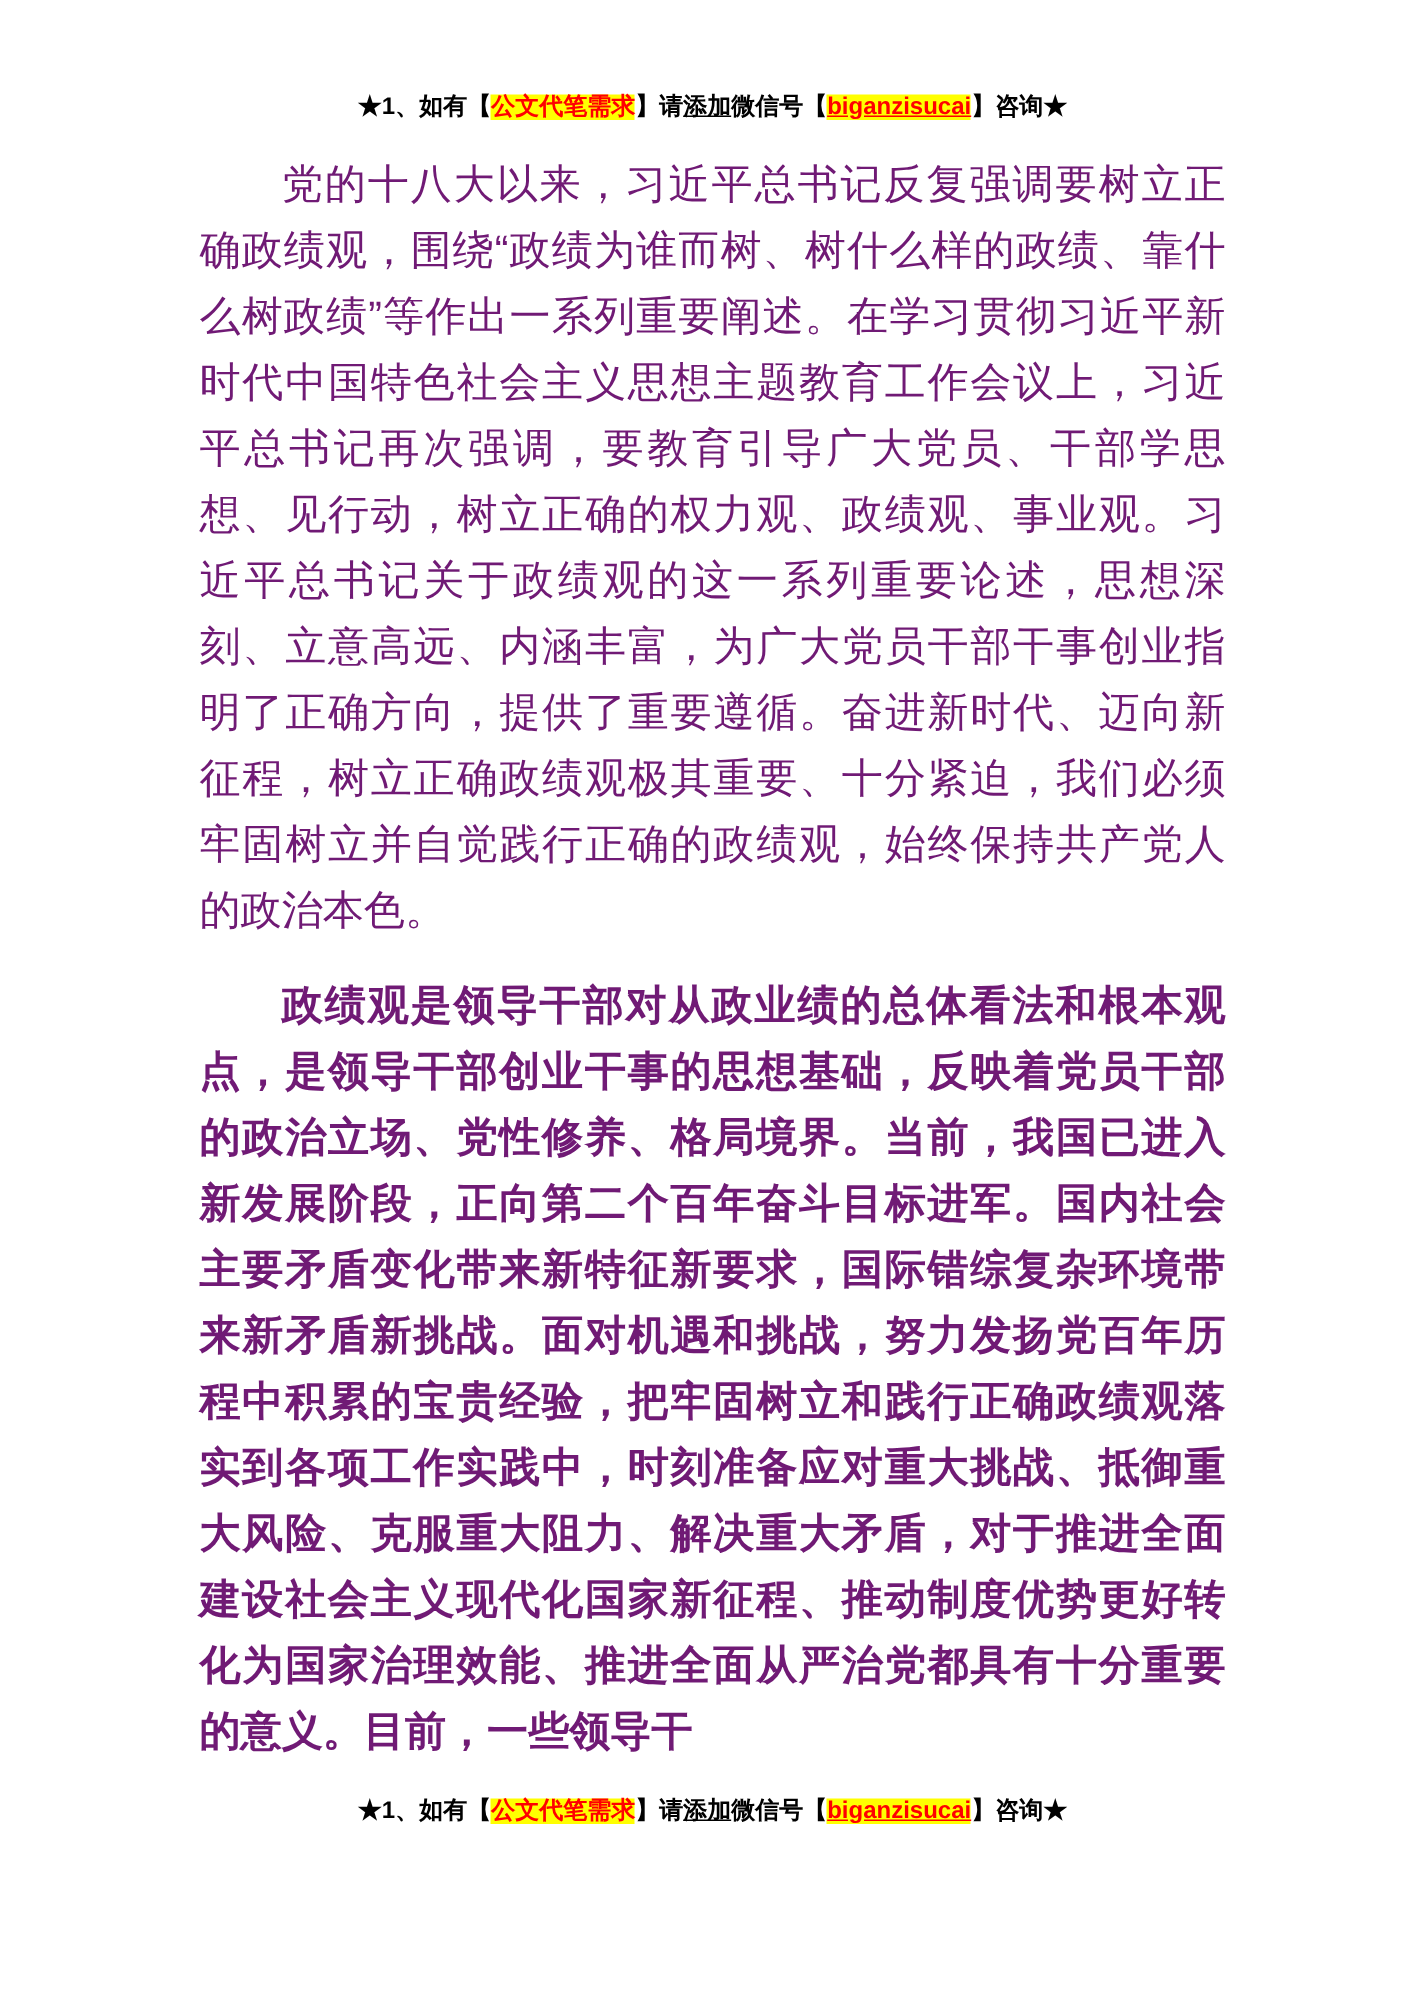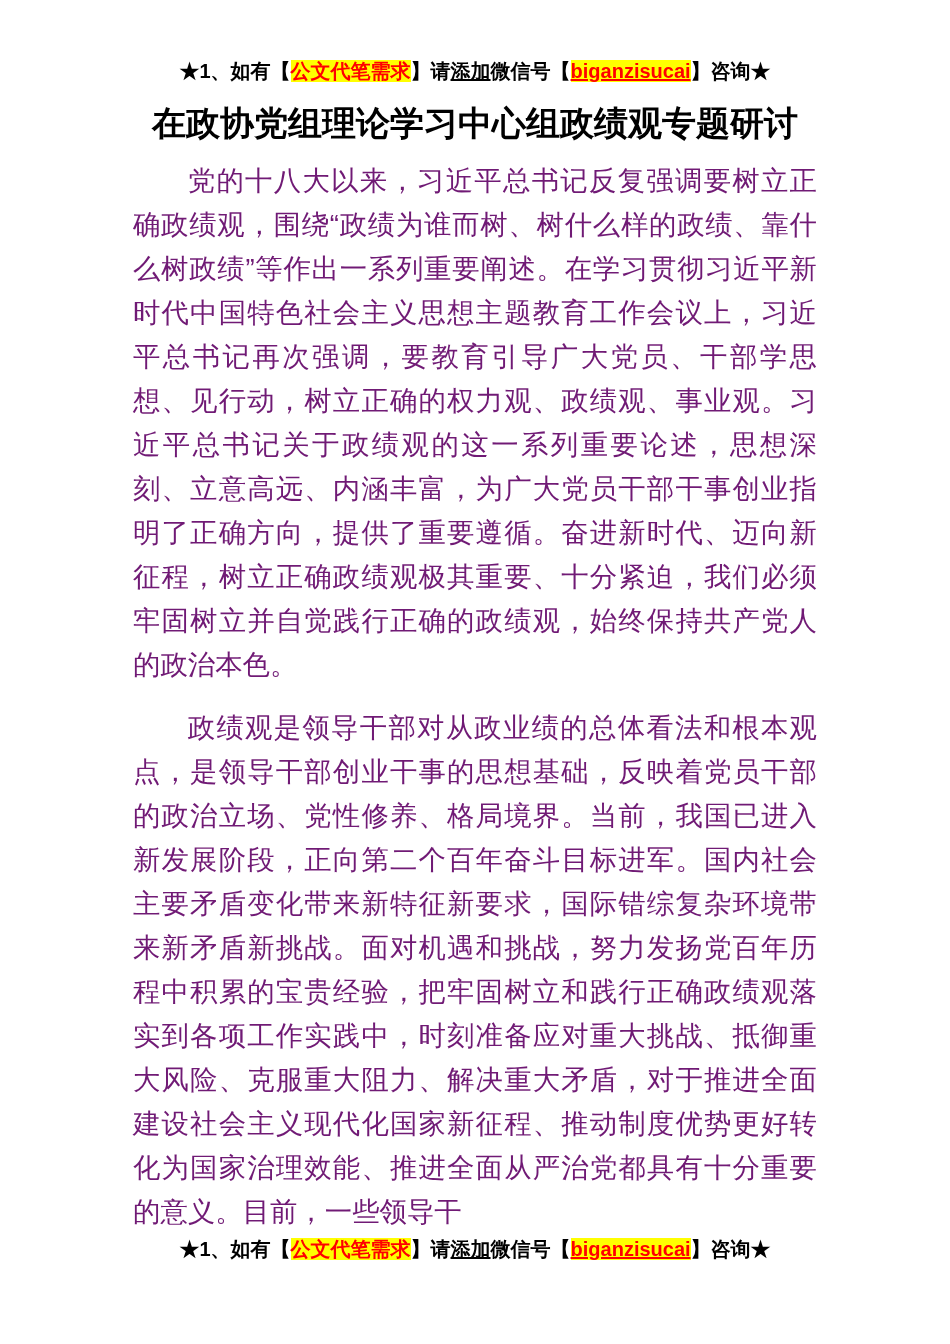--- a/index.html
+++ b/index.html
@@ -9,21 +9,21 @@
     height: 1344px;
     background: #ffffff;
     overflow: hidden;
     font-family: "Liberation Sans", sans-serif;
     color: #000000;
   }
   
   .promo {
     text-align: center;
     font-weight: bold;
-    font-size: 20px;
+    font-size: 16px;
     line-height: 31px;
     color: #000000;
     white-space: nowrap;
   }
   .promo-top { padding-top: 56px; }
   .promo-bottom { margin-top: 0px; }
   .seg-plain { color: #000000; }
   .seg-hl { color: #ff0000; background: #ffff00; }
   .seg-hl-u { color: #ff0000; background: #ffff00; text-decoration: underline; }
   .seg-u { color: #000000; text-decoration: underline; }
@@ -42,33 +42,32 @@
     margin: 14px auto 0 auto;
     font-size: 27.4px;
     line-height: 44px;
     text-align: justify;
     color: #701a75;
   }
   .doc-body p {
     margin: 0 0 19px 0;
     text-indent: 2em;
   }
-  .doc-body p:last-child { margin-bottom: 0; }
+  .doc-body p:last-child { margin-bottom: 16px; font-weight: bold; }
 </style>
 </head>
 <body>
 
 <div class="page">
 
   <div class="promo promo-top">
     <div class="promo-line"><span class="seg-plain">★1、如有【</span><span class="seg-hl">公文代笔需求</span><span class="seg-plain">】请</span><span class="seg-u">添加</span><span class="seg-plain">微信号【</span><span class="seg-hl-u">biganzisucai</span><span class="seg-plain">】咨询★</span></div>
   </div>
 
   <div class="doc-title">
-    <div>在政协党组理论学习中心组政绩观专题研讨</div>
   </div>
 
   <div class="doc-body">
     <p>党的十八大以来，习近平总书记反复强调要树立正确政绩观，围绕“政绩为谁而树、树什么样的政绩、靠什么树政绩”等作出一系列重要阐述。在学习贯彻习近平新时代中国特色社会主义思想主题教育工作会议上，习近平总书记再次强调，要教育引导广大党员、干部学思想、见行动，树立正确的权力观、政绩观、事业观。习近平总书记关于政绩观的这一系列重要论述，思想深刻、立意高远、内涵丰富，为广大党员干部干事创业指明了正确方向，提供了重要遵循。奋进新时代、迈向新征程，树立正确政绩观极其重要、十分紧迫，我们必须牢固树立并自觉践行正确的政绩观，始终保持共产党人的政治本色。</p>
     <p>政绩观是领导干部对从政业绩的总体看法和根本观点，是领导干部创业干事的思想基础，反映着党员干部的政治立场、党性修养、格局境界。当前，我国已进入新发展阶段，正向第二个百年奋斗目标进军。国内社会主要矛盾变化带来新特征新要求，国际错综复杂环境带来新矛盾新挑战。面对机遇和挑战，努力发扬党百年历程中积累的宝贵经验，把牢固树立和践行正确政绩观落实到各项工作实践中，时刻准备应对重大挑战、抵御重大风险、克服重大阻力、解决重大矛盾，对于推进全面建设社会主义现代化国家新征程、推动制度优势更好转化为国家治理效能、推进全面从严治党都具有十分重要的意义。目前，一些领导干</p>
   </div>
 
   <div class="promo promo-bottom">
     <div class="promo-line"><span class="seg-plain">★1、如有【</span><span class="seg-hl">公文代笔需求</span><span class="seg-plain">】请</span><span class="seg-u">添加</span><span class="seg-plain">微信号【</span><span class="seg-hl-u">biganzisucai</span><span class="seg-plain">】咨询★</span></div>
     <div class="promo-line"></div>

